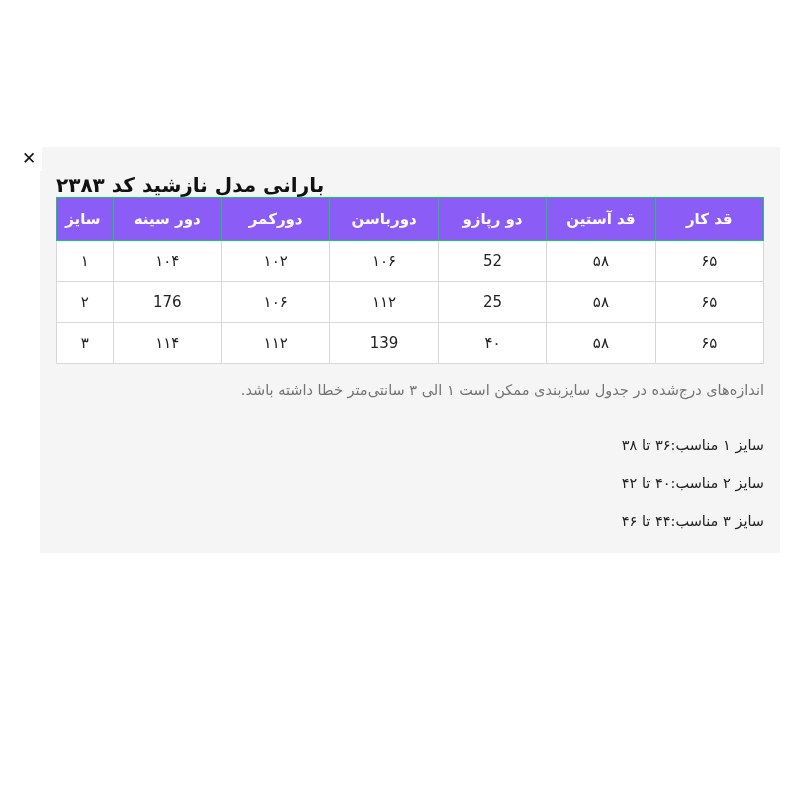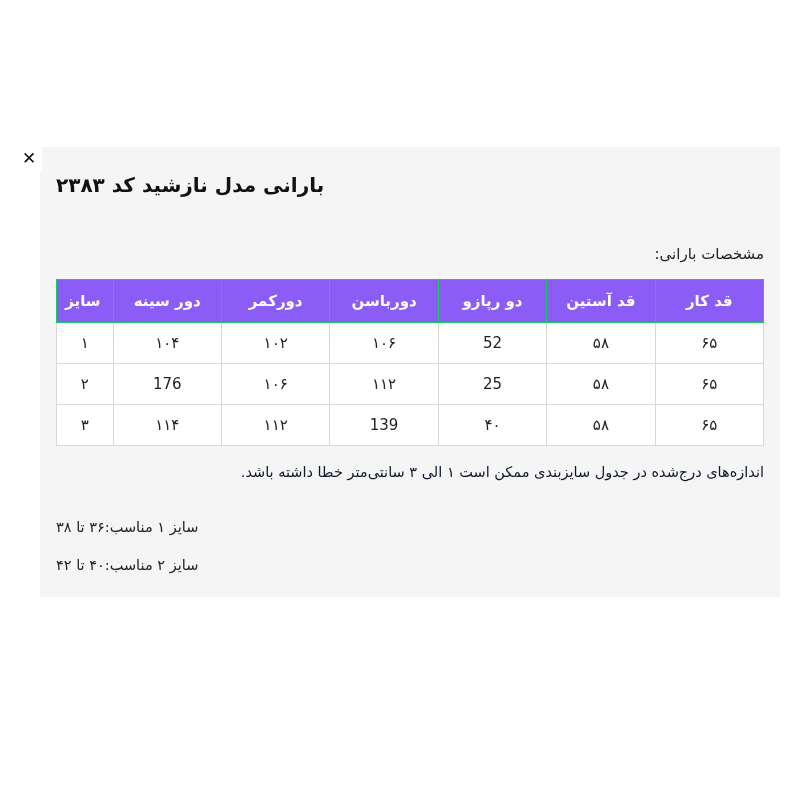--- a/index.html
+++ b/index.html
@@ -83,49 +83,48 @@
     padding: 11px 4px;
     border: 1px solid #d8d8d8;
     background: #ffffff;
   }
   table.size-table col.narrow {
     width: 8%;
   }
   .note {
     text-align: right;
     font-size: 14.5px;
-    color: #0f172a;
+    color: #737373;
     margin: 14px 0 16px 0;
     line-height: 1.7;
   }
   .fit-list {
     margin: 34px 0 0 0;
     padding: 0;
     list-style: none;
   }
   .fit-list li {
-    text-align: left;
+    text-align: right;
     font-size: 14.5px;
     color: #222222;
     margin-bottom: 22px;
   }
   .fit-list li:last-child {
     margin-bottom: 0;
   }
 </style>
 </head>
 <body>
 
 <div id="screen">
 
   <div class="modal">
 
     <h1 class="modal-title">بارانی مدل نازشید کد ۲۳۸۳</h1>
 
-    <div class="subtitle">مشخصات بارانی:</div>
 
     <table class="size-table">
       <colgroup>
         <col>
           <col>
           <col>
           <col>
           <col>
           <col>
           <col class="narrow">
@@ -170,19 +169,20 @@
           <td>۳</td>
         </tr>
       </tbody>
     </table>
 
     <p class="note">اندازه‌های درج‌شده در جدول سایزبندی ممکن است ۱ الی ۳ سانتی‌متر خطا داشته باشد.</p>
 
     <ul class="fit-list">
       <li>سایز ۱ مناسب:۳۶ تا ۳۸</li>
       <li>سایز ۲ مناسب:۴۰ تا ۴۲</li>
+      <li>سایز ۳ مناسب:۴۴ تا ۴۶</li>
     </ul>
 
   </div>
 
   <button class="close-btn">✕</button>
 
 </div>
 
 </body></html>

